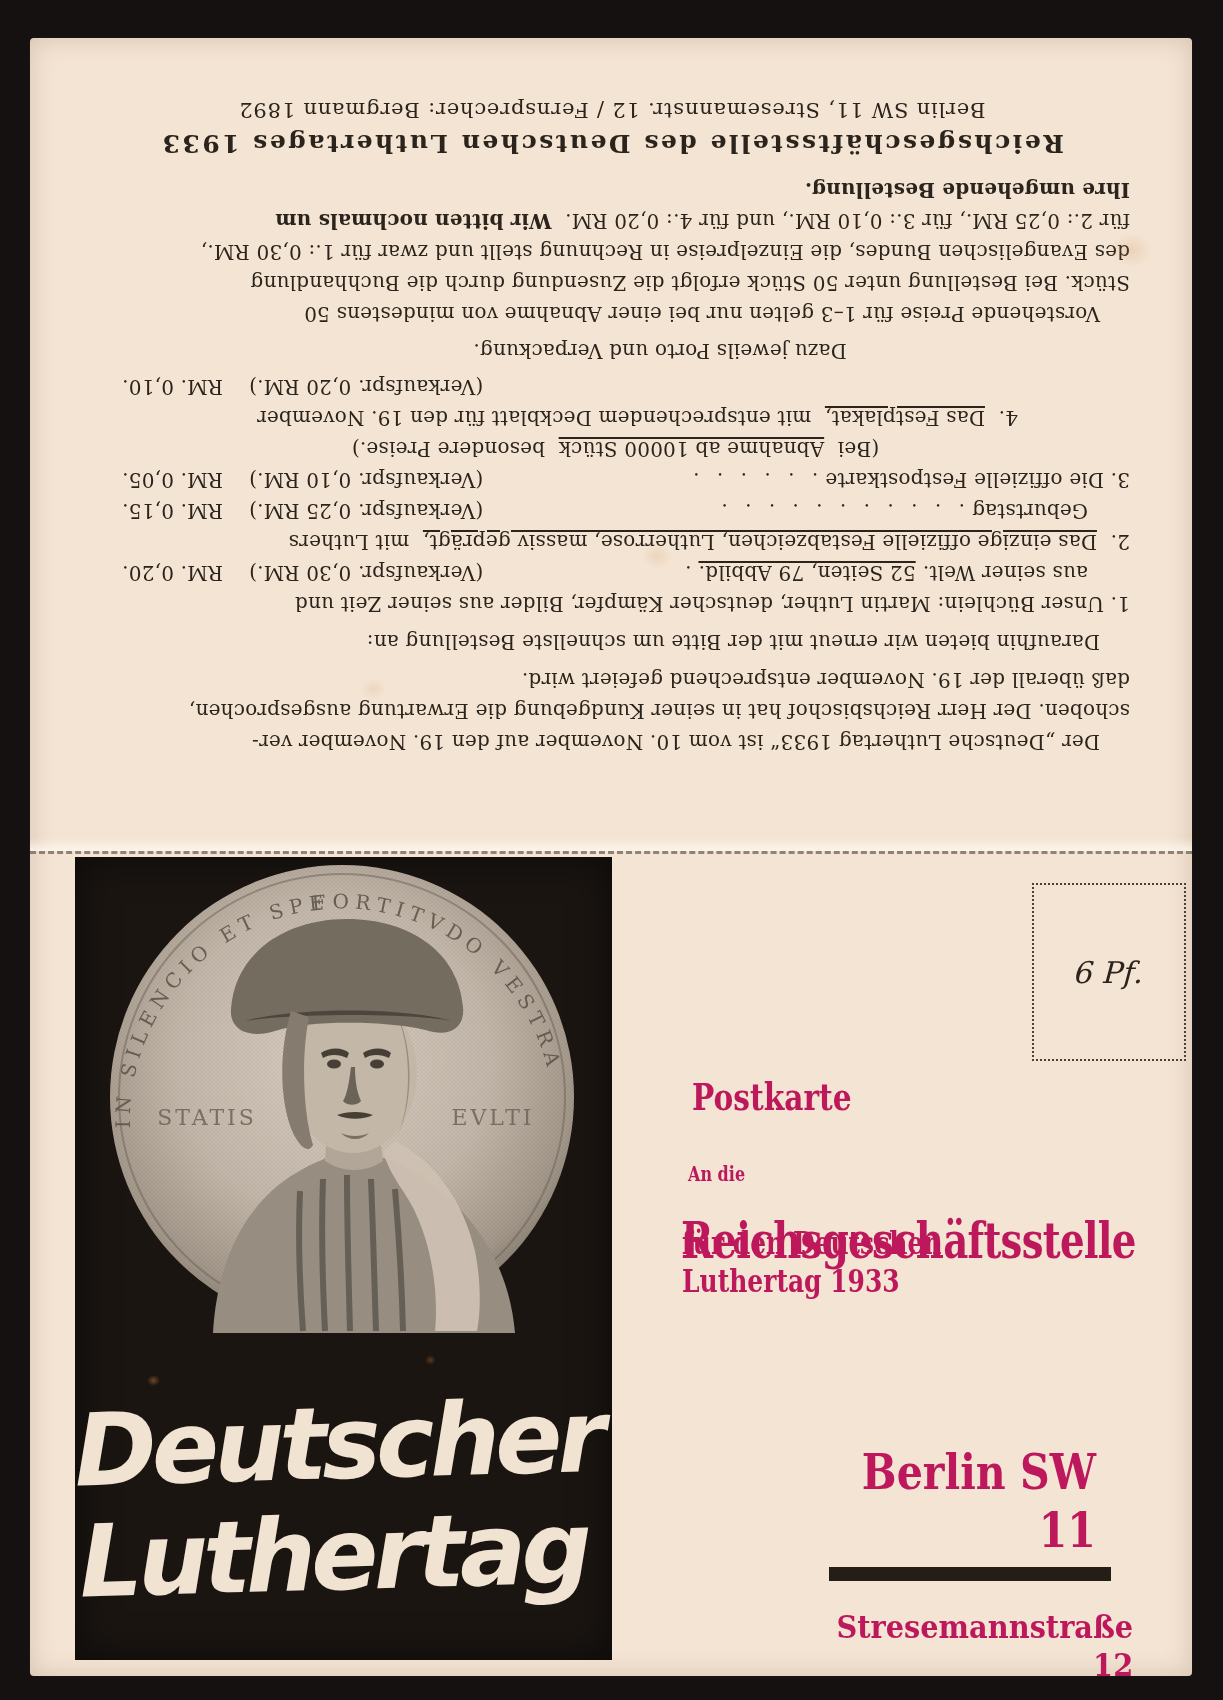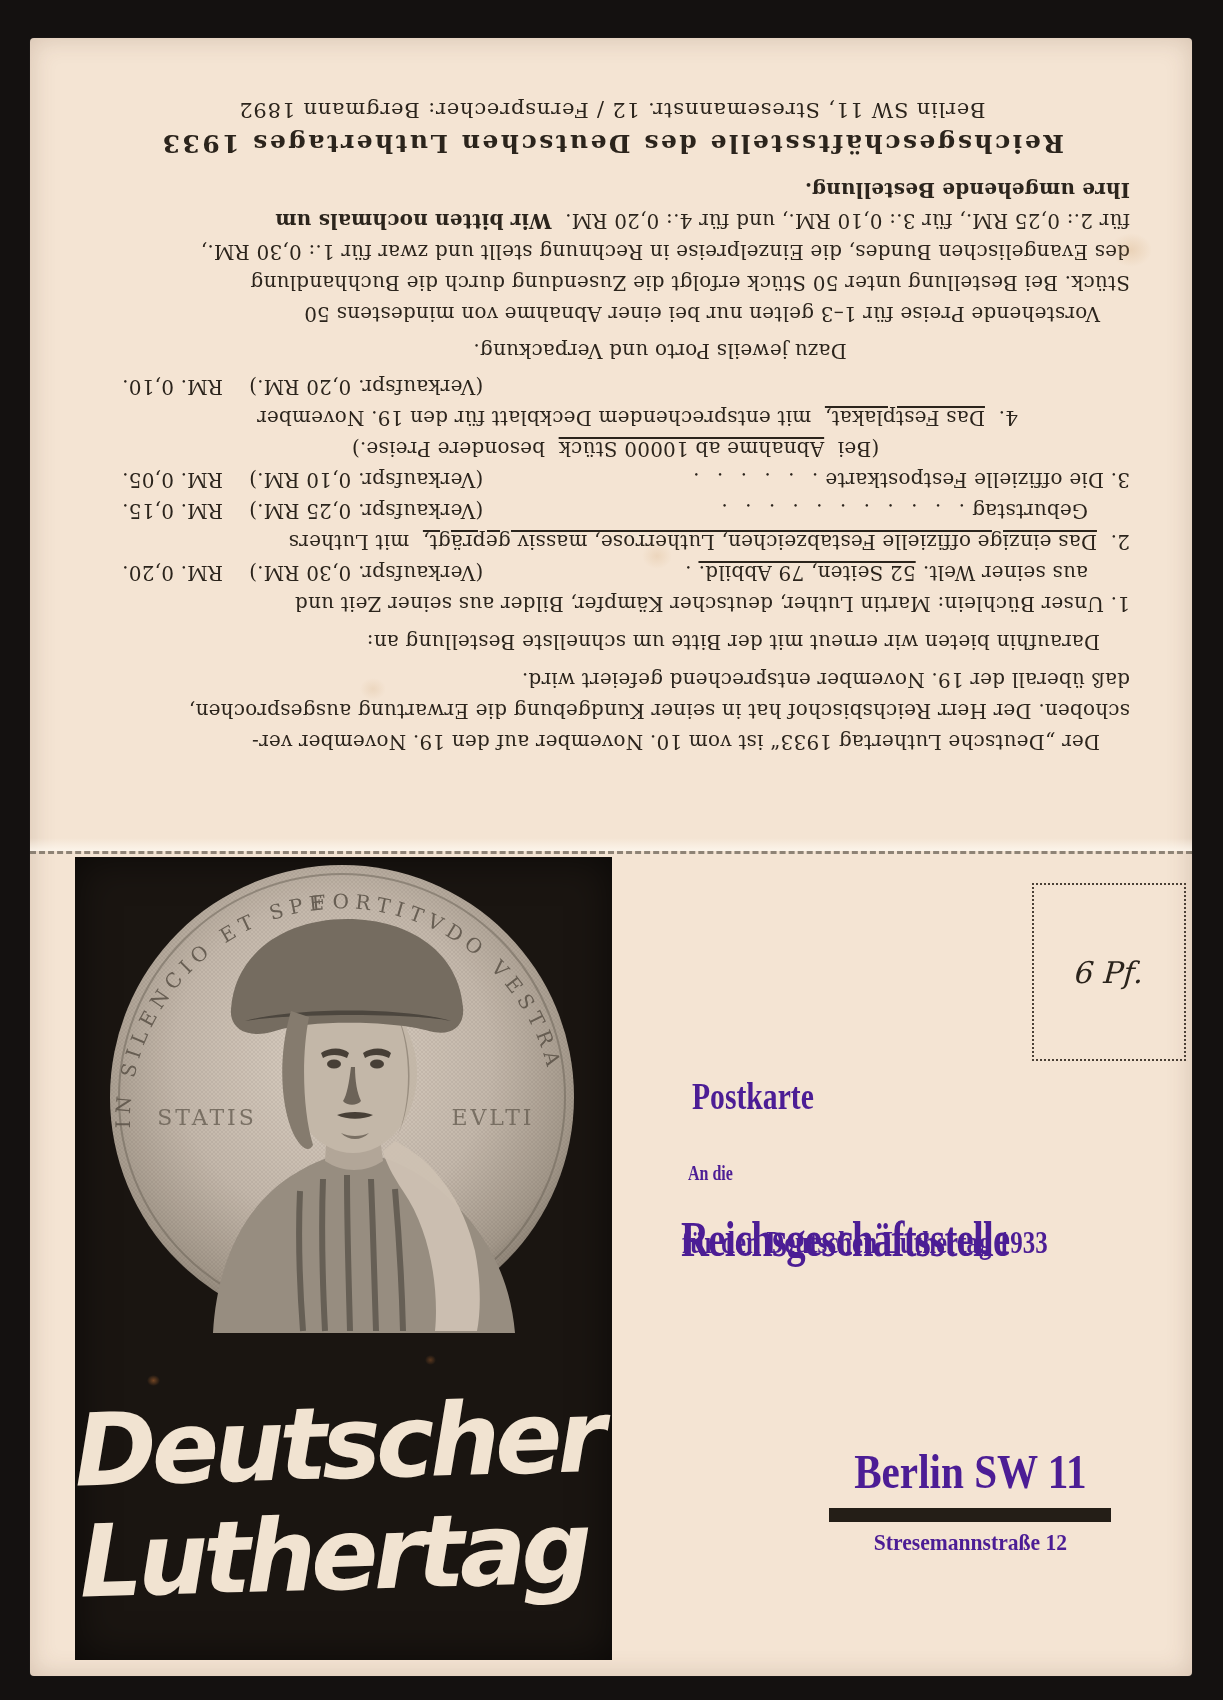--- a/index.html
+++ b/index.html
@@ -63,41 +63,41 @@
   .panel-title{
     position:absolute;left:0;top:531px;width:100%;
     color:#f1e3d1;
     font-family:"DejaVu Sans", sans-serif;font-weight:bold;font-style:oblique;
     font-size:100px;line-height:111px;letter-spacing:-5px;
     transform:rotate(-1.6deg);
   }
   .panel-title .t1{margin-left:1px;transform:scaleX(.99);transform-origin:0 50%;}
   .panel-title .t2{margin-left:3px;transform:scaleX(.99);transform-origin:0 50%;}
 
-  .front-text{color:#4c1d95;font-family:Liberation Serif, serif;}
+  .front-text{color:#be185d;}
   .stampbox{
     position:absolute;left:1002px;top:845px;width:150px;height:174px;
     border:2px dotted #4a4036;
     display:flex;align-items:center;justify-content:center;
   }
   .stamp-value{font-style:italic;font-size:30px;color:#2b241c;transform:skewX(-4deg);}
   .condense{display:inline-block;transform-origin:0 50%;}
   .postkarte{position:absolute;left:662px;top:1036px;font-size:38px;font-weight:bold;}
   .postkarte .condense{transform:scaleX(.78);}
   .an-die{position:absolute;left:658px;top:1124px;font-size:20px;font-weight:bold;}
   .an-die .condense{transform:scaleX(.80);}
   .recipient{position:absolute;left:651px;top:1172px;font-size:51px;font-weight:bold;}
   .recipient .condense{transform:scaleX(.76);letter-spacing:-1px;}
   .recipient-sub{position:absolute;left:652px;top:1186px;font-size:32px;font-weight:bold;}
   .recipient-sub .condense{transform:scaleX(.78);}
-  .addr{position:absolute;left:790px;top:1405px;width:300px;text-align:center;}
+  .addr{position:absolute;left:790px;top:1405px;width:300px;text-align:right;}
   .addr .city{font-size:49px;font-weight:bold;}
   .addr .city .condense{transform:scaleX(.84);transform-origin:50% 50%;}
   .addr .bar{margin:8px auto 0 auto;width:282px;height:14px;background:#241e17;}
-  .addr .street{margin-top:7px;font-size:24px;font-weight:bold;}
+  .addr .street{margin-top:27px;font-size:32px;font-weight:bold;}
   .addr .street .condense{transform:scaleX(.90);transform-origin:50% 50%;}
 </style>
 </head>
 <body>
 
 <div class="stage">
   <div class="card">
 
     <div class="notice">
       <div class="ind1">Der „Deutsche Luthertag 1933“ ist vom 10. November auf den 19. November ver-</div>

